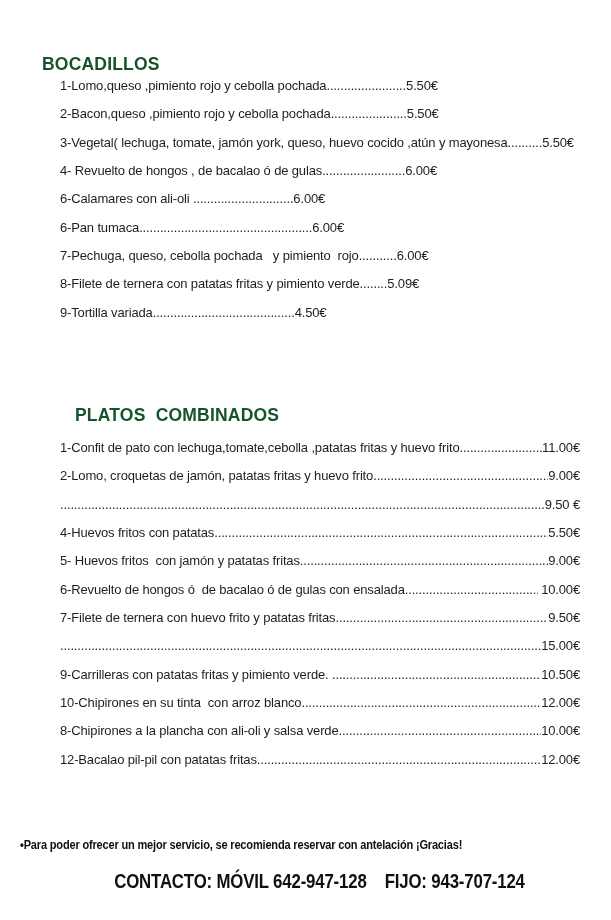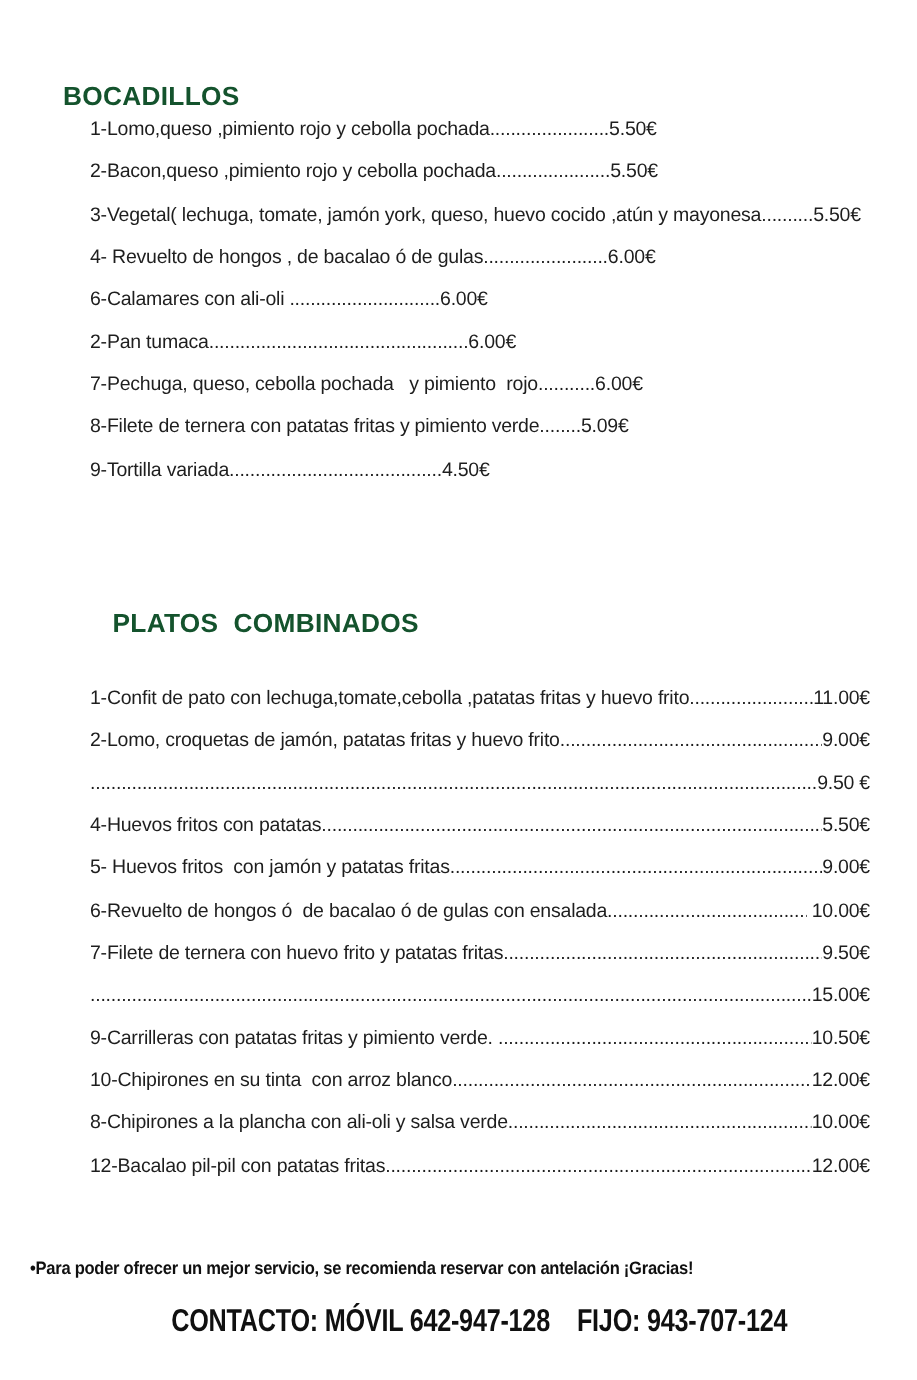--- a/index.html
+++ b/index.html
@@ -9,21 +9,21 @@
     font-family:"Liberation Sans", sans-serif;
   }
   .section-title {
     position:absolute; font-weight:bold; font-size:17.5px; color:#14532d;
     letter-spacing:0.2px; white-space:pre;
   }
   #boc-title { left:42px; top:39px; }
   #pla-title { left:75px; top:390px;text-align:center; }
   .items { position:absolute; left:20px; right:31px;margin-left:40px; }
   #boc-items { top:72px; }
-  #pla-items { top:451px;text-align:center; }
+  #pla-items { top:434px;text-align:center; }
   .row {
     line-height:28.35px; font-size:13px; color:#1e1e1e;
     letter-spacing:-0.15px; white-space:pre;
   }
   .row.inline .iname, .row.inline .dots, .row.inline .price { display:inline; white-space:pre; }
   .row.justified { display:flex; }
   .row.justified .iname { flex:0 0 auto; white-space:pre; }
   .row.justified .dots  { flex:1 1 auto; overflow:hidden; white-space:pre; }
   .row.justified .price { flex:0 0 auto; white-space:pre; }
   .note {
@@ -43,21 +43,21 @@
 <div class="page">
 
   <h2 class="section-title" id="boc-title">BOCADILLOS</h2>
 
   <div class="items" id="boc-items">
       <div class="row inline"><span class="iname">1-Lomo,queso ,pimiento rojo y cebolla pochada</span><span class="dots">.......................</span><span class="price">5.50€</span></div>
       <div class="row inline"><span class="iname">2-Bacon,queso ,pimiento rojo y cebolla pochada</span><span class="dots">......................</span><span class="price">5.50€</span></div>
       <div class="row inline"><span class="iname">3-Vegetal( lechuga, tomate, jamón york, queso, huevo cocido ,atún y mayonesa</span><span class="dots">..........</span><span class="price">5.50€</span></div>
       <div class="row inline"><span class="iname">4- Revuelto de hongos , de bacalao ó de gulas</span><span class="dots">........................</span><span class="price">6.00€</span></div>
       <div class="row inline"><span class="iname">6-Calamares con ali-oli </span><span class="dots">.............................</span><span class="price">6.00€</span></div>
-      <div class="row inline"><span class="iname">2-Pan tumaca</span><span class="dots">..................................................</span><span class="price">6.00€</span></div>
+      <div class="row inline"><span class="iname">6-Pan tumaca</span><span class="dots">..................................................</span><span class="price">6.00€</span></div>
       <div class="row inline"><span class="iname">7-Pechuga, queso, cebolla pochada   y pimiento  rojo</span><span class="dots">...........</span><span class="price">6.00€</span></div>
       <div class="row inline"><span class="iname">8-Filete de ternera con patatas fritas y pimiento verde</span><span class="dots">........</span><span class="price">5.09€</span></div>
       <div class="row inline"><span class="iname">9-Tortilla variada</span><span class="dots">.........................................</span><span class="price">4.50€</span></div>
     </div>
 
   <h2 class="section-title" id="pla-title">PLATOS  COMBINADOS</h2>
 
   <div class="items" id="pla-items">
       <div class="row justified"><span class="iname">1-Confit de pato con lechuga,tomate,cebolla ,patatas fritas y huevo frito</span><span class="dots">................................................................................................................................................................</span><span class="price">11.00€</span></div>
       <div class="row justified"><span class="iname">2-Lomo, croquetas de jamón, patatas fritas y huevo frito</span><span class="dots">................................................................................................................................................................</span><span class="price">9.00€</span></div>

